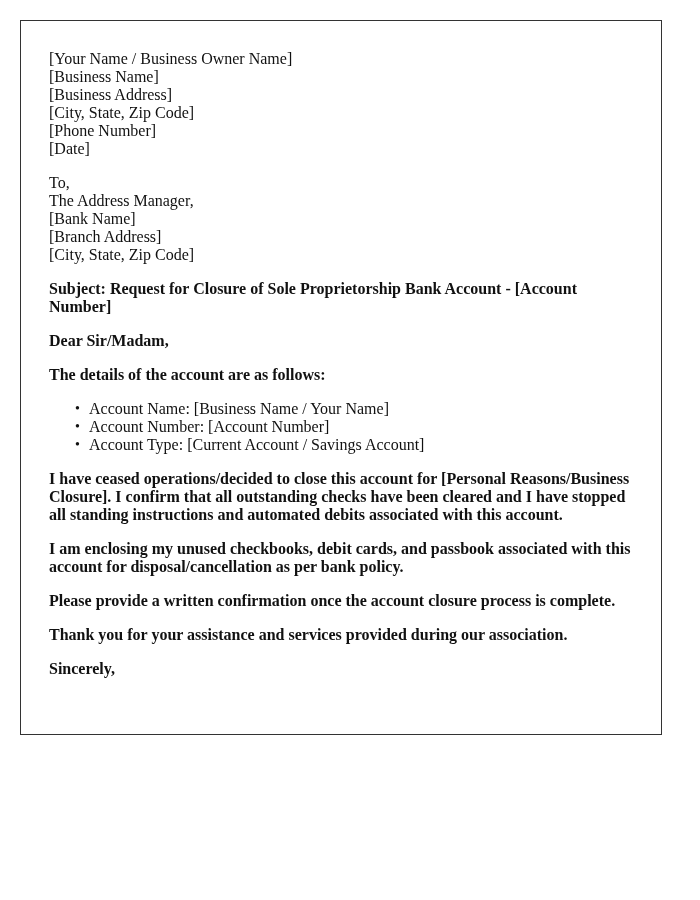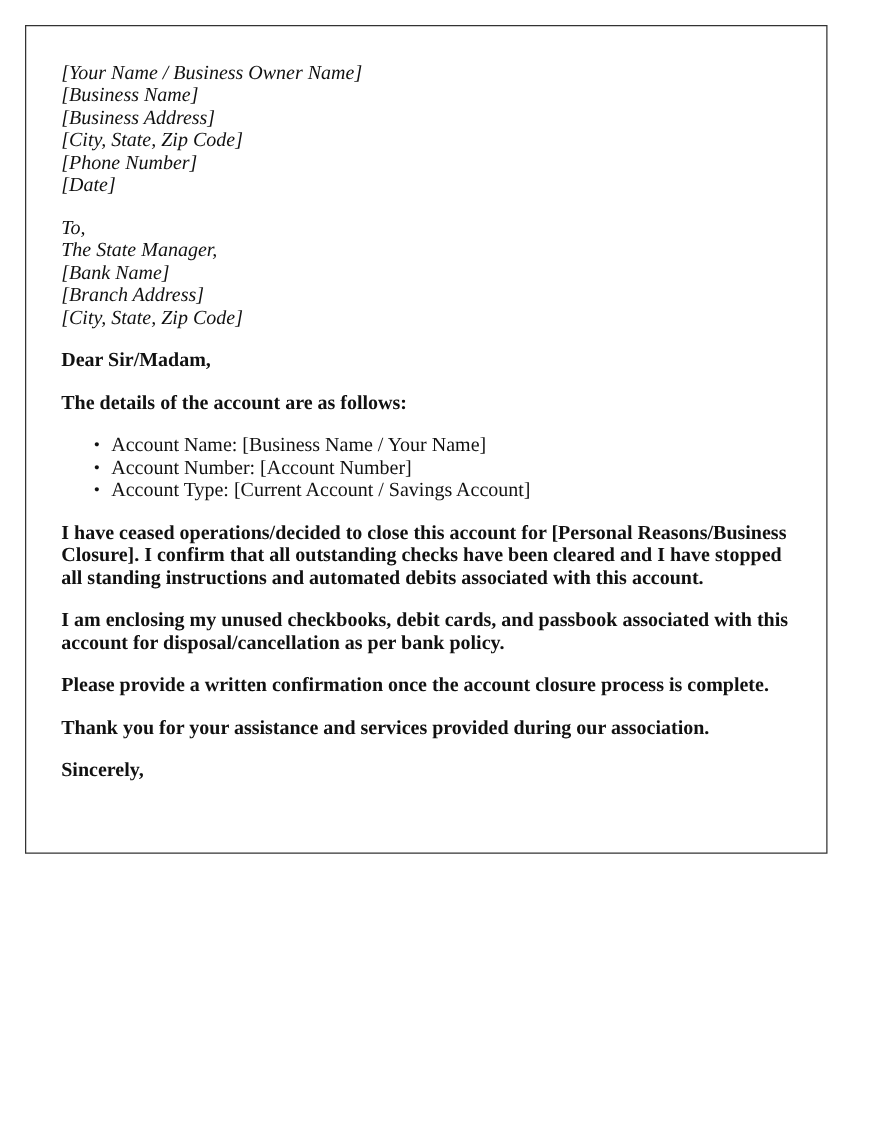--- a/index.html
+++ b/index.html
@@ -36,21 +36,20 @@
     }
     .block {
       margin: 0 0 16px 0;
     }
     .block.first {
       margin-top: 29px;
     }
     .line {
       display: block;
       white-space: nowrap;
-      font-style: italic;
     }
     p {
       margin: 0 0 16px 0;
       font-weight: bold;
     }
     .subject {
       font-weight: bold;
     }
     ul.details {
       margin: 0 0 16px 0;
@@ -82,26 +81,27 @@
       <span class="line">[Your Name / Business Owner Name]</span>
       <span class="line">[Business Name]</span>
       <span class="line">[Business Address]</span>
       <span class="line">[City, State, Zip Code]</span>
       <span class="line">[Phone Number]</span>
       <span class="line">[Date]</span>
     </div>
 
     <div class="block">
       <span class="line">To,</span>
-      <span class="line">The State Manager,</span>
+      <span class="line">The Address Manager,</span>
       <span class="line">[Bank Name]</span>
       <span class="line">[Branch Address]</span>
       <span class="line">[City, State, Zip Code]</span>
     </div>
 
+    <p class="subject">Subject: Request for Closure of Sole Proprietorship Bank Account - [Account Number]</p>
 
     <p>Dear Sir/Madam,</p>
 
 
     <p>The details of the account are as follows:</p>
 
     <ul class="details">
       <li>
         <span class="bullet">•</span><b>Account Name:</b><span> [Business Name / Your Name]</span>
       </li>

